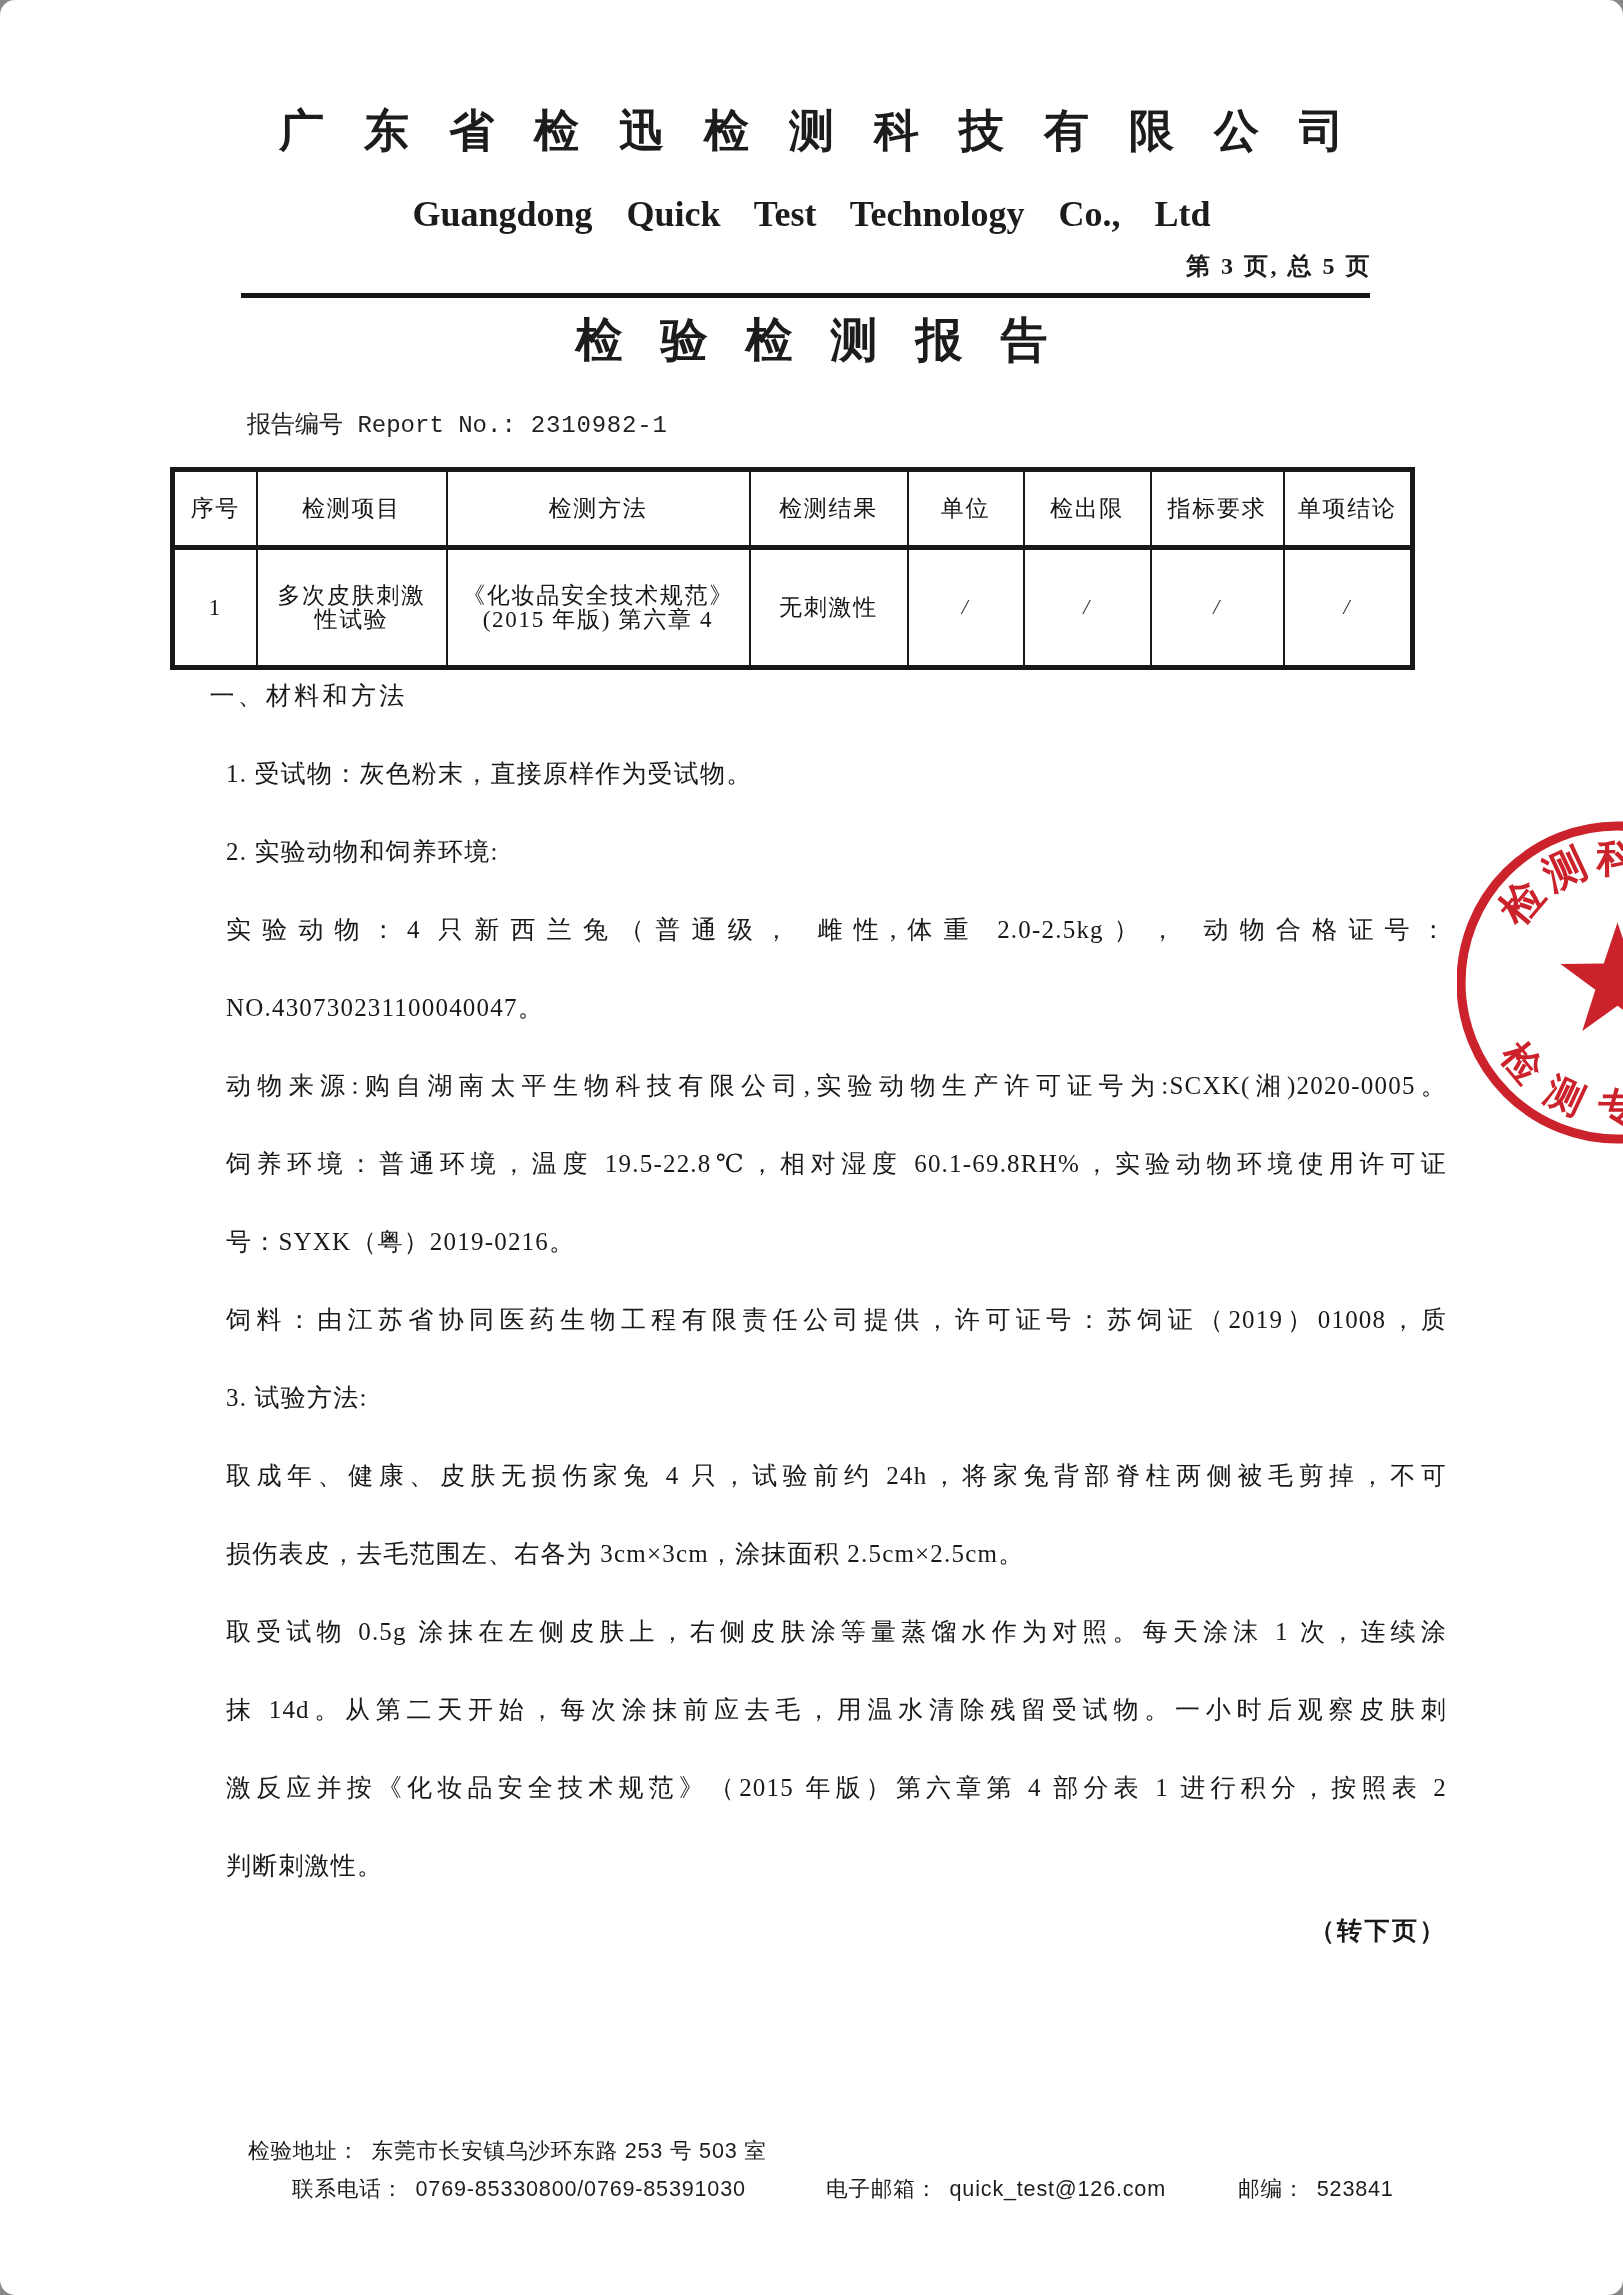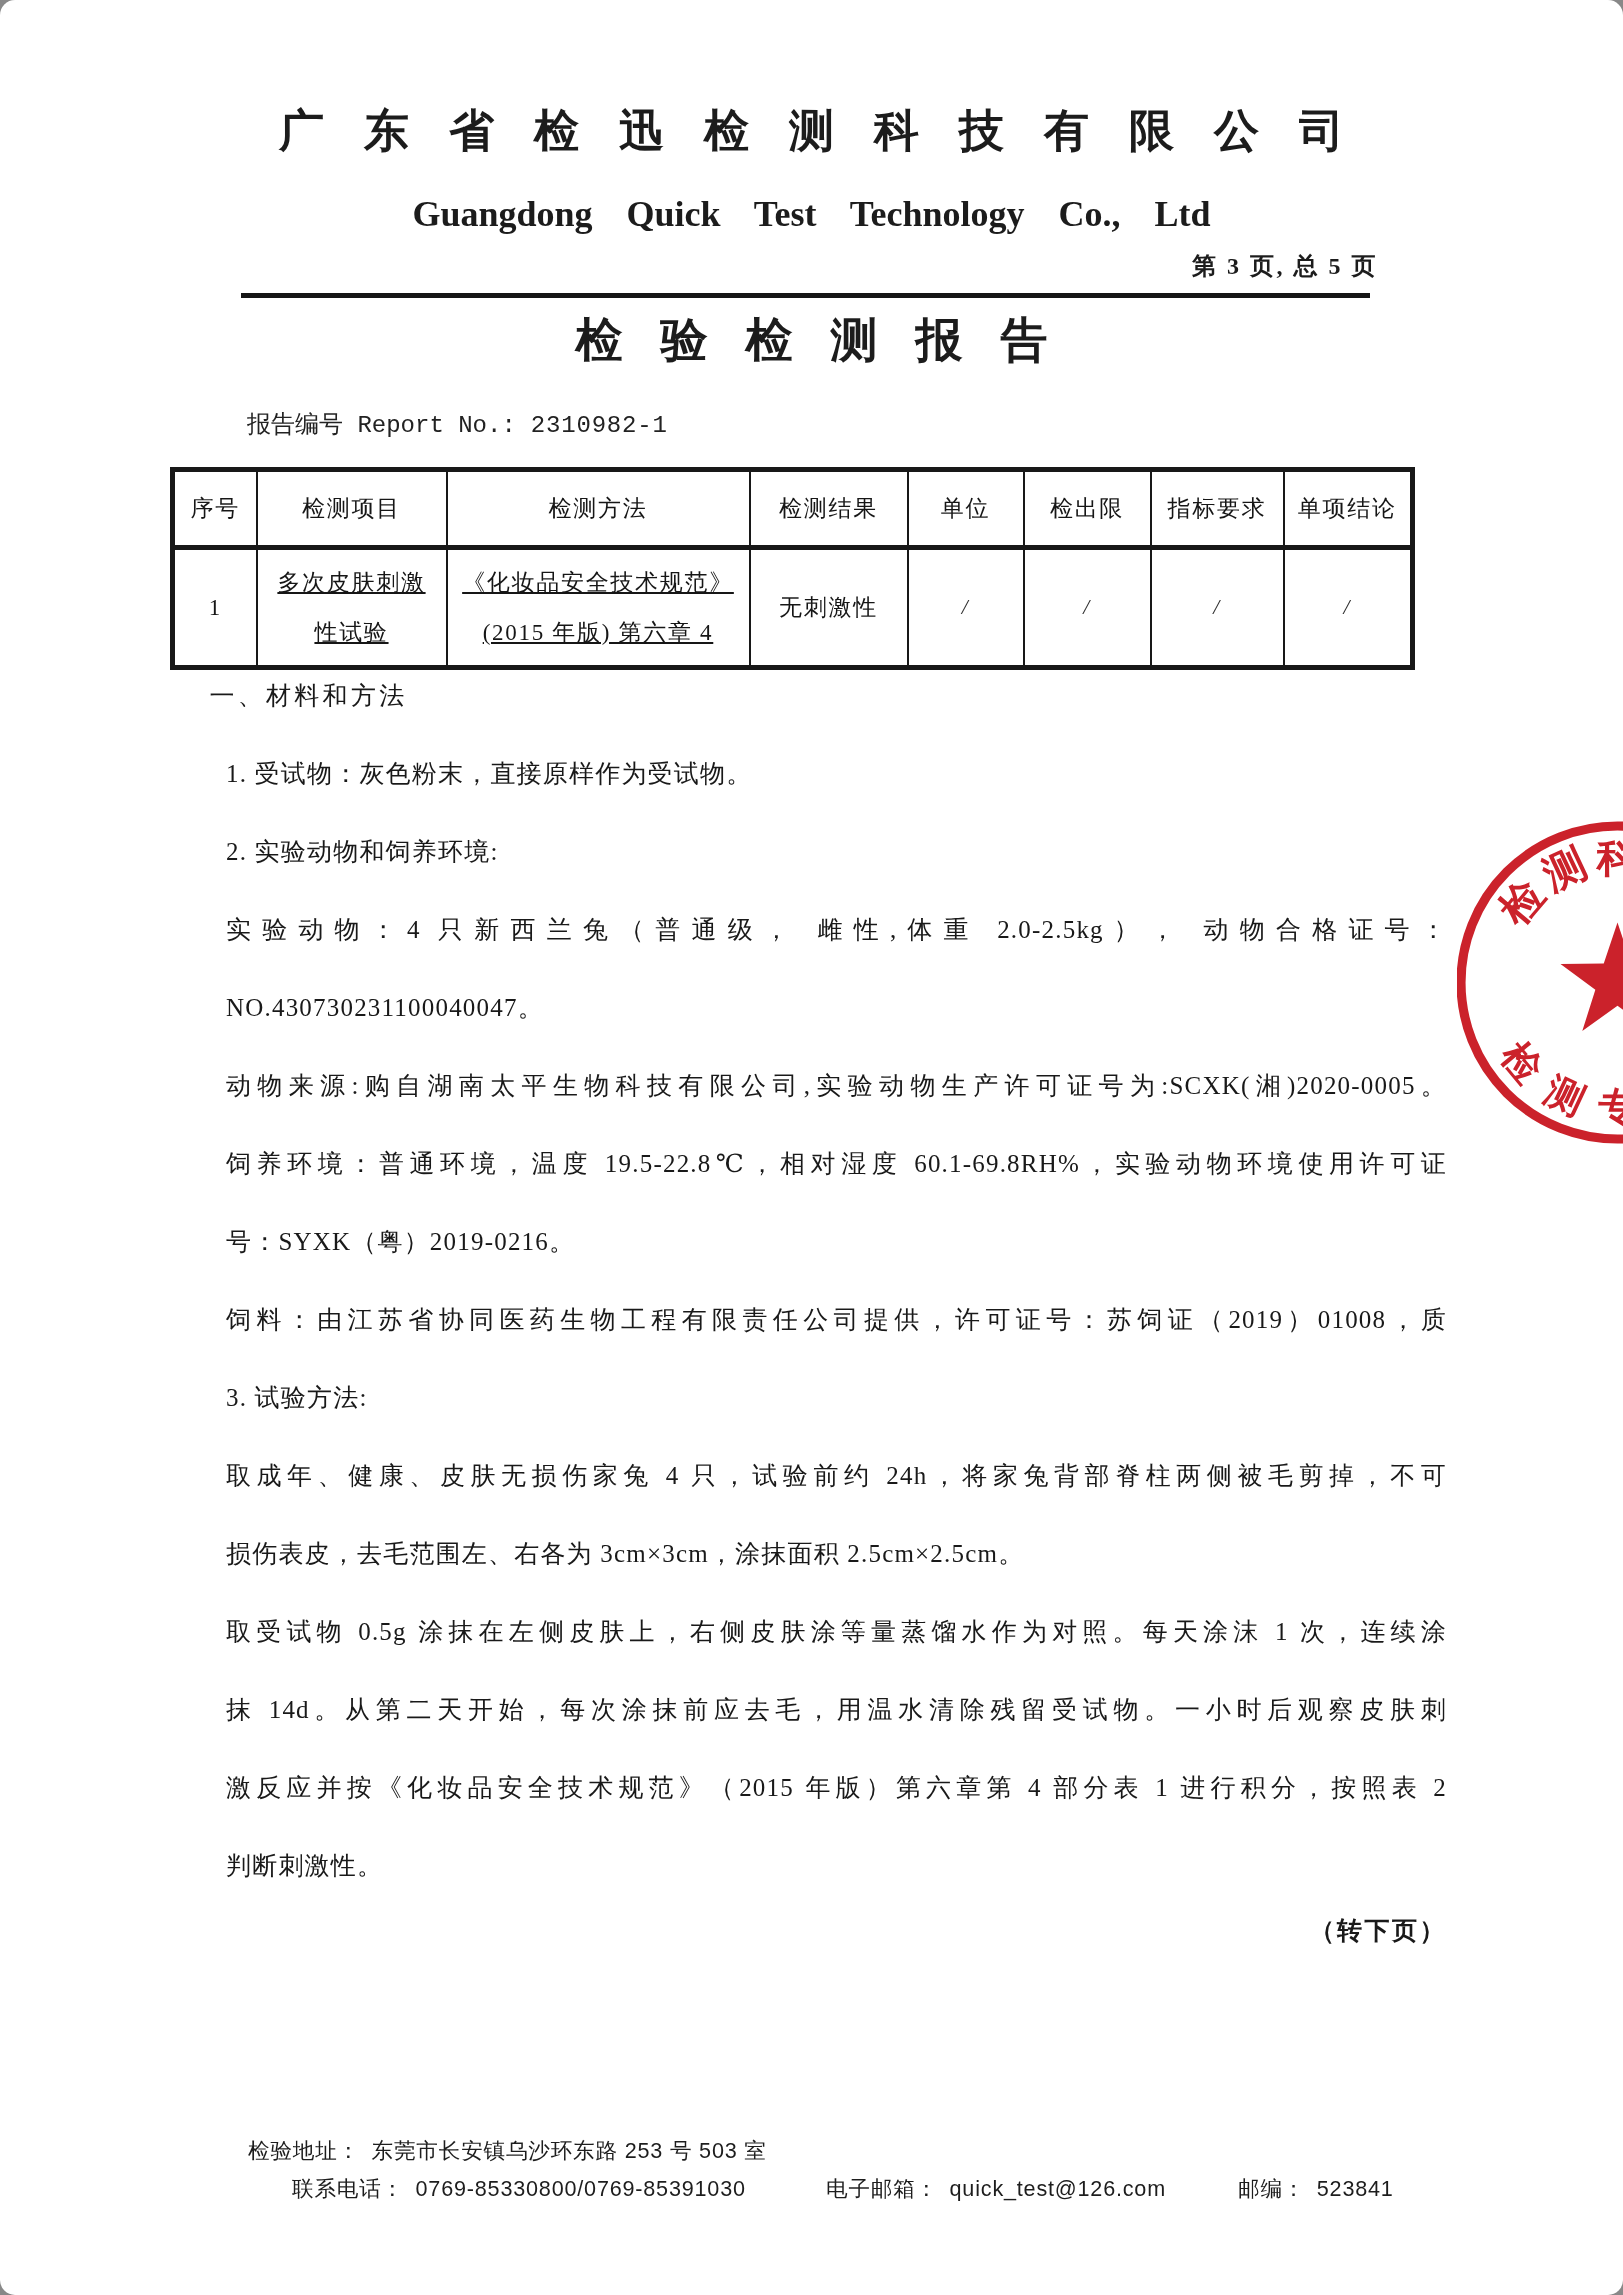--- a/index.html
+++ b/index.html
@@ -31,21 +31,21 @@
     position: absolute;
     top: 193px; left: 0; right: 0;
     text-align: center;
     font-size: 36px;
     font-weight: 600;
     word-spacing: 25px;
     white-space: nowrap;
   }
   .page-info {
     position: absolute;
-    top: 250px; right: 245px;
+    top: 250px; right: 251px;
     font-size: 24px;
     font-weight: 700;
     letter-spacing: 2.5px;
   }
   .header-rule {
     position: absolute;
     top: 293px; left: 241px;
     width: 1129px; height: 5px;
     background: #151515;
   }
@@ -87,21 +87,21 @@
     letter-spacing: 1.7px;
   }
   .results-table thead th {
     height: 78px;
     border-top: 5.8px solid #181818;
     border-bottom: 5px solid #181818;
   }
   .results-table tbody td { height: 120px; border-bottom: 5.8px solid #181818; }
   .results-table th:first-child, .results-table td:first-child { border-left: 5.8px solid #181818; }
   .results-table th:last-child, .results-table td:last-child { border-right: 5px solid #181818; }
-  .cell-multiline { white-space: pre-line; line-height: 50px; text-decoration: underline; }
+  .cell-multiline { white-space: pre-line; line-height: 24px; }
   .slash-cell { font-size: 21.6px; color: #2e2e2e; font-style: italic; }
 
   
   .body-block {
     position: absolute;
     top: 657px; left: 226px;
     width: 1221px;
     font-size: 25px;
     letter-spacing: 1.2px;
     color: #191919;

